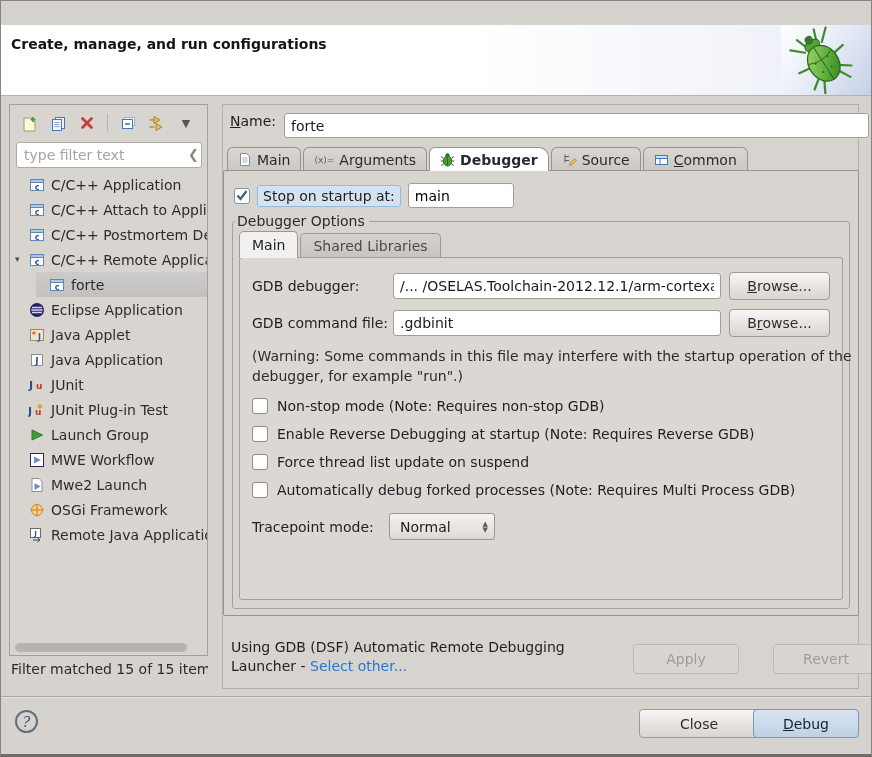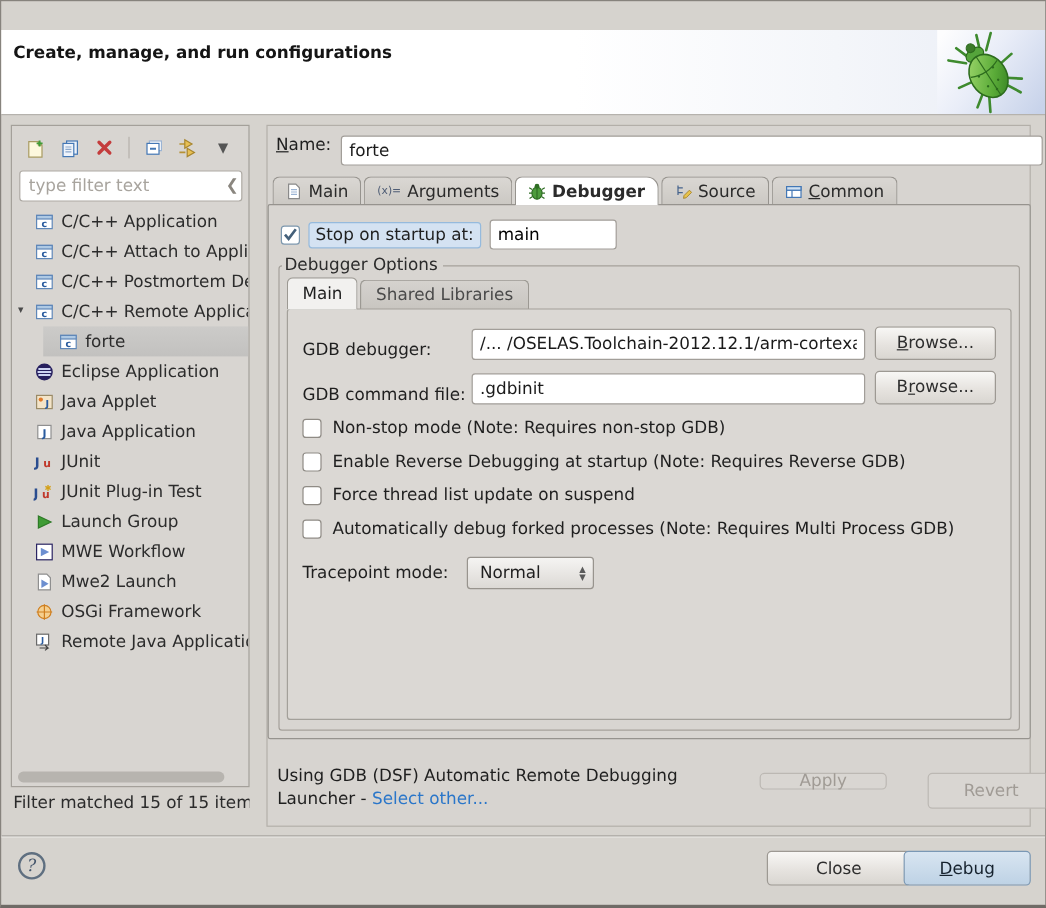--- a/index.html
+++ b/index.html
@@ -72,42 +72,42 @@
   .dbg-fieldset{position:absolute;left:8px;right:8px;top:42px;bottom:6px;
                 border:1px solid #a5a19b;border-radius:3px;margin:0;padding:0;}
   .dbg-fieldset legend{font-size:14px;color:#2b2b2b;margin-left:2px;padding:0 4px 0 2px;}
   .inner-tab-row{position:absolute;left:6px;top:2px;height:27px;display:flex;align-items:flex-end;}
   .itab{height:25px;display:flex;align-items:center;padding:0 12px;margin-right:2px;
         border:1px solid #9c9993;border-bottom:none;border-radius:5px 5px 0 0;
         background:linear-gradient(#d5d2ce,#c8c5c0);font-size:14px;color:#4a4a4a;cursor:default;}
   .itab.active{background:#f2f1ef;color:#1f1f1f;height:27px;position:relative;z-index:3;}
   .inner-content{position:absolute;left:6px;right:6px;top:28px;bottom:8px;background:#dbd8d4;
                  border:1px solid #a3a09a;border-radius:3px;padding:14px 12px 0 12px;z-index:2;}
-  .frow{display:flex;align-items:flex-end;margin-bottom:9px;}
+  .frow{display:flex;align-items:center;margin-bottom:9px;}
   .frow .flabel{width:141px;font-size:14px;color:#1f1f1f;flex:none;}
   .frow .ftext{flex:1;height:26px;border:1px solid #a29e99;border-radius:3px;background:#fff;
                font-size:14px;color:#1a1a1a;padding:0 6px;outline:none;min-width:0;}
   .btn{height:28px;border:1px solid #9d9993;border-radius:4px;color:#2e2e2e;font-size:14px;
        background:linear-gradient(#f8f7f5,#e6e3df 55%,#d9d6d1);padding:0 14px;display:inline-flex;
        align-items:center;justify-content:center;cursor:default;}
   .frow .btn{margin-left:8px;width:101px;flex:none;}
   .warning{font-size:14px;color:#2b2b2b;line-height:20px;margin:7px 0 4px 0;width:600px;}
   .cb-row{display:flex;align-items:center;margin:12px 0;}
   .cb-row .cblabel{margin-left:9px;font-size:14px;color:#1f1f1f;}
   .trace-row{display:flex;align-items:center;margin-top:15px;}
   .trace-row .flabel{width:137px;font-size:14px;color:#1f1f1f;}
   .combo{width:106px;height:27px;border:1px solid #98948e;border-radius:3px;
          background:linear-gradient(#f5f4f2,#dcd9d5);display:flex;align-items:center;
          padding:0 6px 0 10px;font-size:14px;color:#1f1f1f;}
   .combo .spin{margin-left:auto;display:flex;flex-direction:column;line-height:6px;font-size:7px;color:#5a5a5a;}
   
   .launcher{position:absolute;left:8px;top:533px;width:400px;font-size:14px;color:#1f1f1f;line-height:19px;}
   .launcher a{color:#2a76c9;text-decoration:none;}
   .btn.disabled{background:#d9d6d2;border-color:#bcb8b3;color:#a09b95;}
-  .apply-btn{position:absolute;left:410px;top:539px;width:106px;height:14px;}
+  .apply-btn{position:absolute;left:410px;top:539px;width:106px;height:30px;}
   .revert-btn{position:absolute;left:550px;top:539px;width:106px;height:30px;}
   
   .footer-sep{position:absolute;left:0;top:695px;width:100%;height:2px;
               border-top:1px solid #a8a5a0;background:#e8e6e3;}
   .footer{position:absolute;left:0;top:697px;width:100%;height:57px;}
   .help{position:absolute;left:14px;top:12px;width:23px;height:23px;border:2px solid #5f6f80;
         border-radius:50%;display:flex;align-items:center;justify-content:center;
         font-size:14px;font-style:italic;color:#44556b;font-family:"DejaVu Serif","Liberation Serif",serif;}
   .close-btn{position:absolute;left:638px;top:11px;width:120px;height:29px;}
   .debug-btn{position:absolute;left:752px;top:11px;width:106px;height:29px;
@@ -415,20 +415,21 @@
           <div class="frow">
             <span class="flabel">GDB debugger:</span>
             <input class="ftext" value="/... /OSELAS.Toolchain-2012.12.1/arm-cortexa" style="">
             <span class="btn"><u>B</u>rowse...</span>
           </div>
           <div class="frow">
             <span class="flabel">GDB command file:</span>
             <input class="ftext" value=".gdbinit" style="">
             <span class="btn">B<u>r</u>owse...</span>
           </div>
+          <div class="warning">(Warning: Some commands in this file may interfere with the startup operation of the debugger, for example "run".)</div>
           <div id="dbg-checkboxes">
               <div class="cb-row">
                 <span class="cb"></span>
                 <span class="cblabel">Non-stop mode (Note: Requires non-stop GDB)</span>
               </div>
               <div class="cb-row">
                 <span class="cb"></span>
                 <span class="cblabel">Enable Reverse Debugging at startup (Note: Requires Reverse GDB)</span>
               </div>
               <div class="cb-row">

